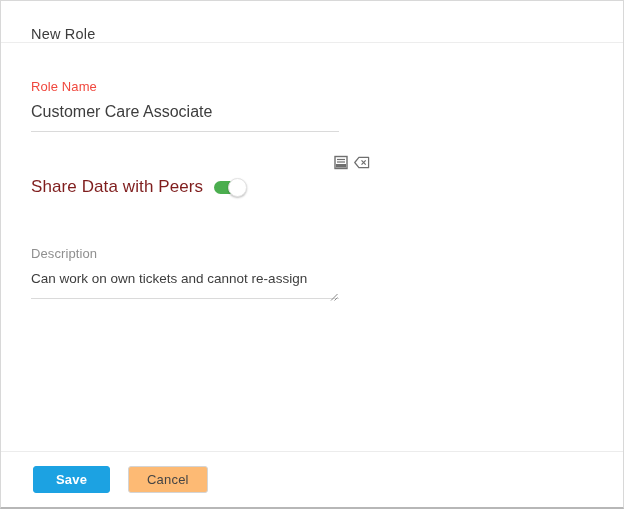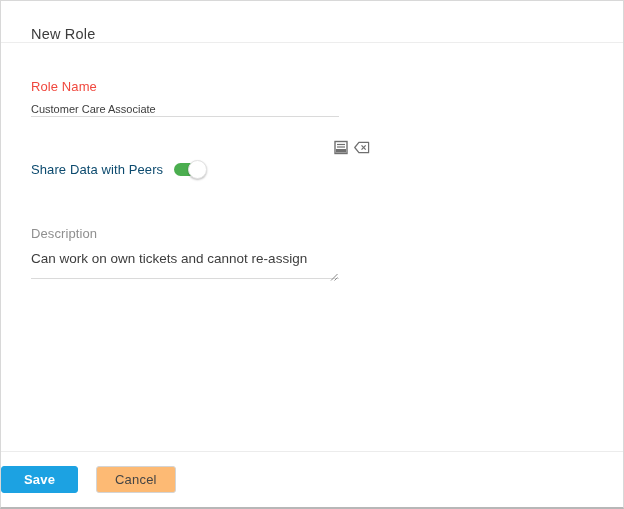--- a/index.html
+++ b/index.html
@@ -39,23 +39,23 @@
     letter-spacing: 0.1px;
   }
   .field-label.required { color: #f0483e; }
   .field-input {
     display: block;
     width: 100%;
     border: none;
     border-bottom: 1px solid #dadada;
     outline: none;
     font-family: "Liberation Sans", "DejaVu Sans", sans-serif;
-    font-size: 11px;
+    font-size: 16px;
     color: #3d3d3d;
-    padding: 0 0 1px 0;
+    padding: 0 0 10px 0;
     background: transparent;
   }
   .role-name-field { margin-top: 32px; }
   .reports-to-field { margin-top: 45px; }
 
   .field-icons {
     position: absolute;
     right: -31px;
     bottom: 7px;
     display: flex;
@@ -68,22 +68,22 @@
     cursor: pointer;
     background: none; border: none; padding: 0;
   }
 
   .toggle-row {
     margin-top: 45px;
     display: flex;
     align-items: center;
   }
   .toggle-label {
-    font-size: 13px;
-    color: #0c4a6e;
+    font-size: 17px;
+    color: #7f1d1d;
     margin-right: 11px;
     letter-spacing: 0.1px;
   }
   .toggle {
     position: relative;
     width: 30px; height: 15px;
     cursor: pointer;
   }
   .toggle-track {
     position: absolute;
@@ -129,20 +129,21 @@
     cursor: nwse-resize;
   }
 
   .footer {
     position: absolute;
     left: 0; right: 0; bottom: 0;
     height: 56px;
     border-top: 1px solid #ececec;
     display: flex;
     align-items: center;
+    padding-left: 32px;
     gap: 18px;
     background: #fff;
   }
   .btn {
     height: 27px;
     min-width: 77px;
     padding: 0 18px;
     font-family: "Liberation Sans", "DejaVu Sans", sans-serif;
     font-size: 13px;
     border-radius: 3px;

